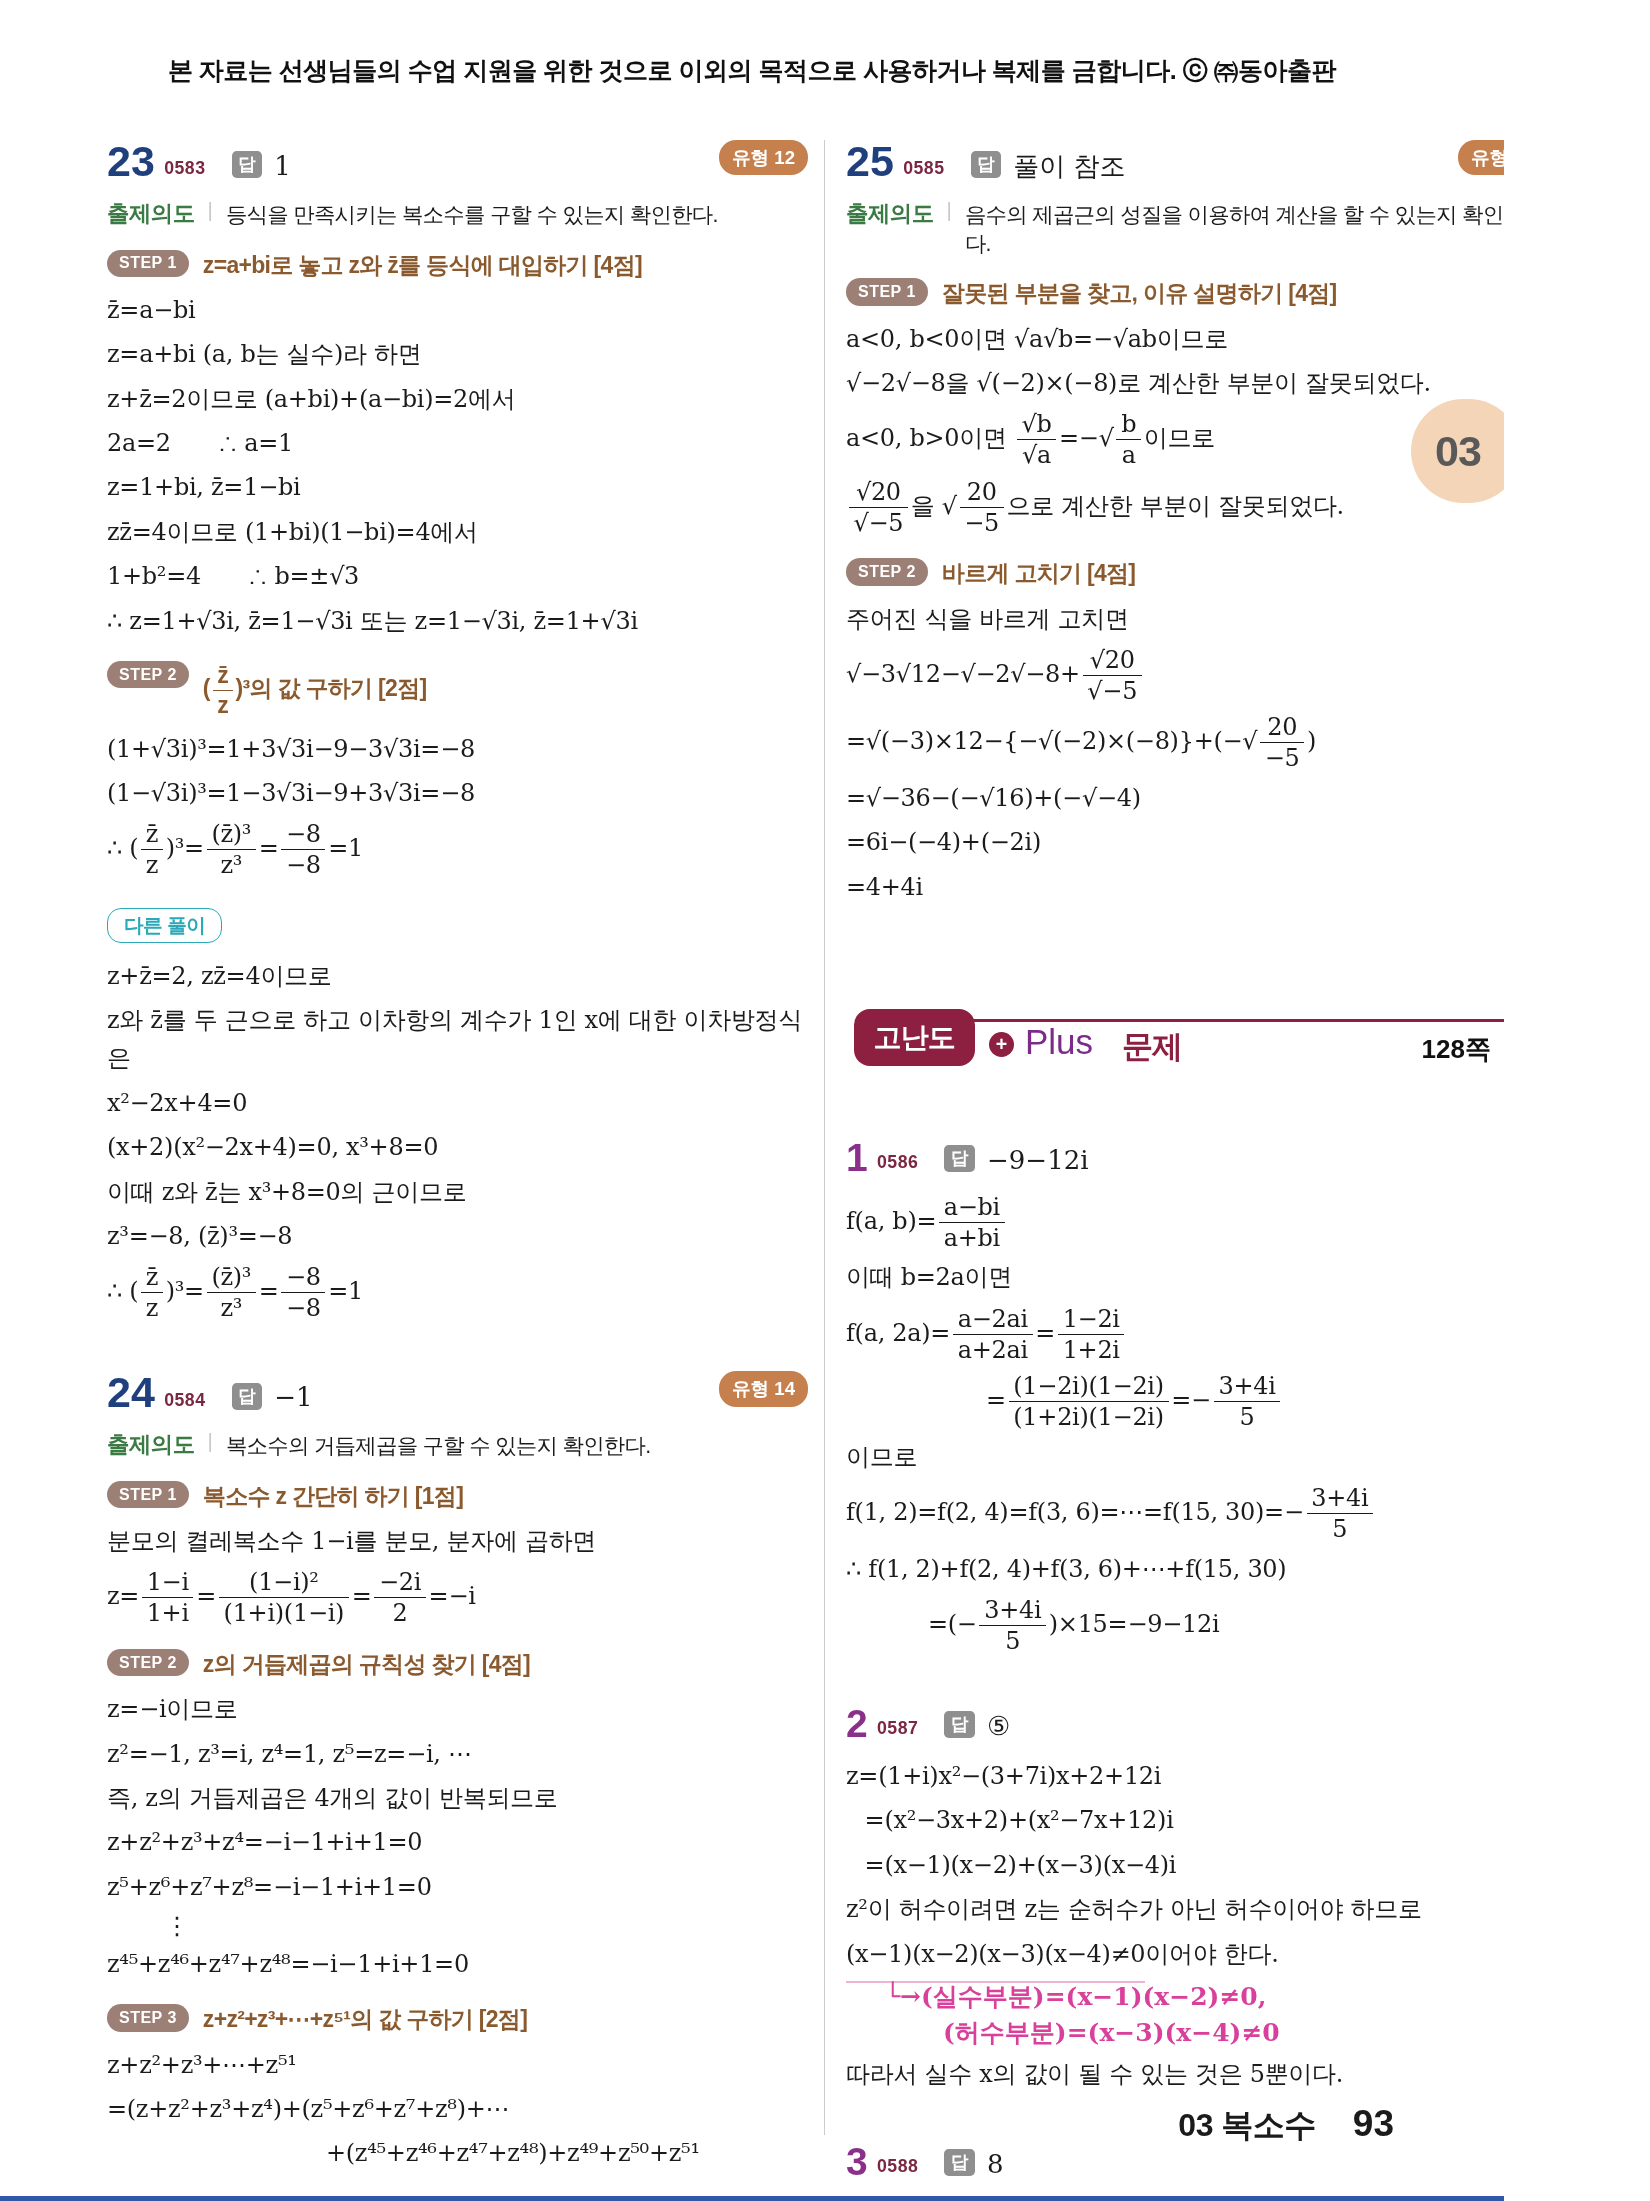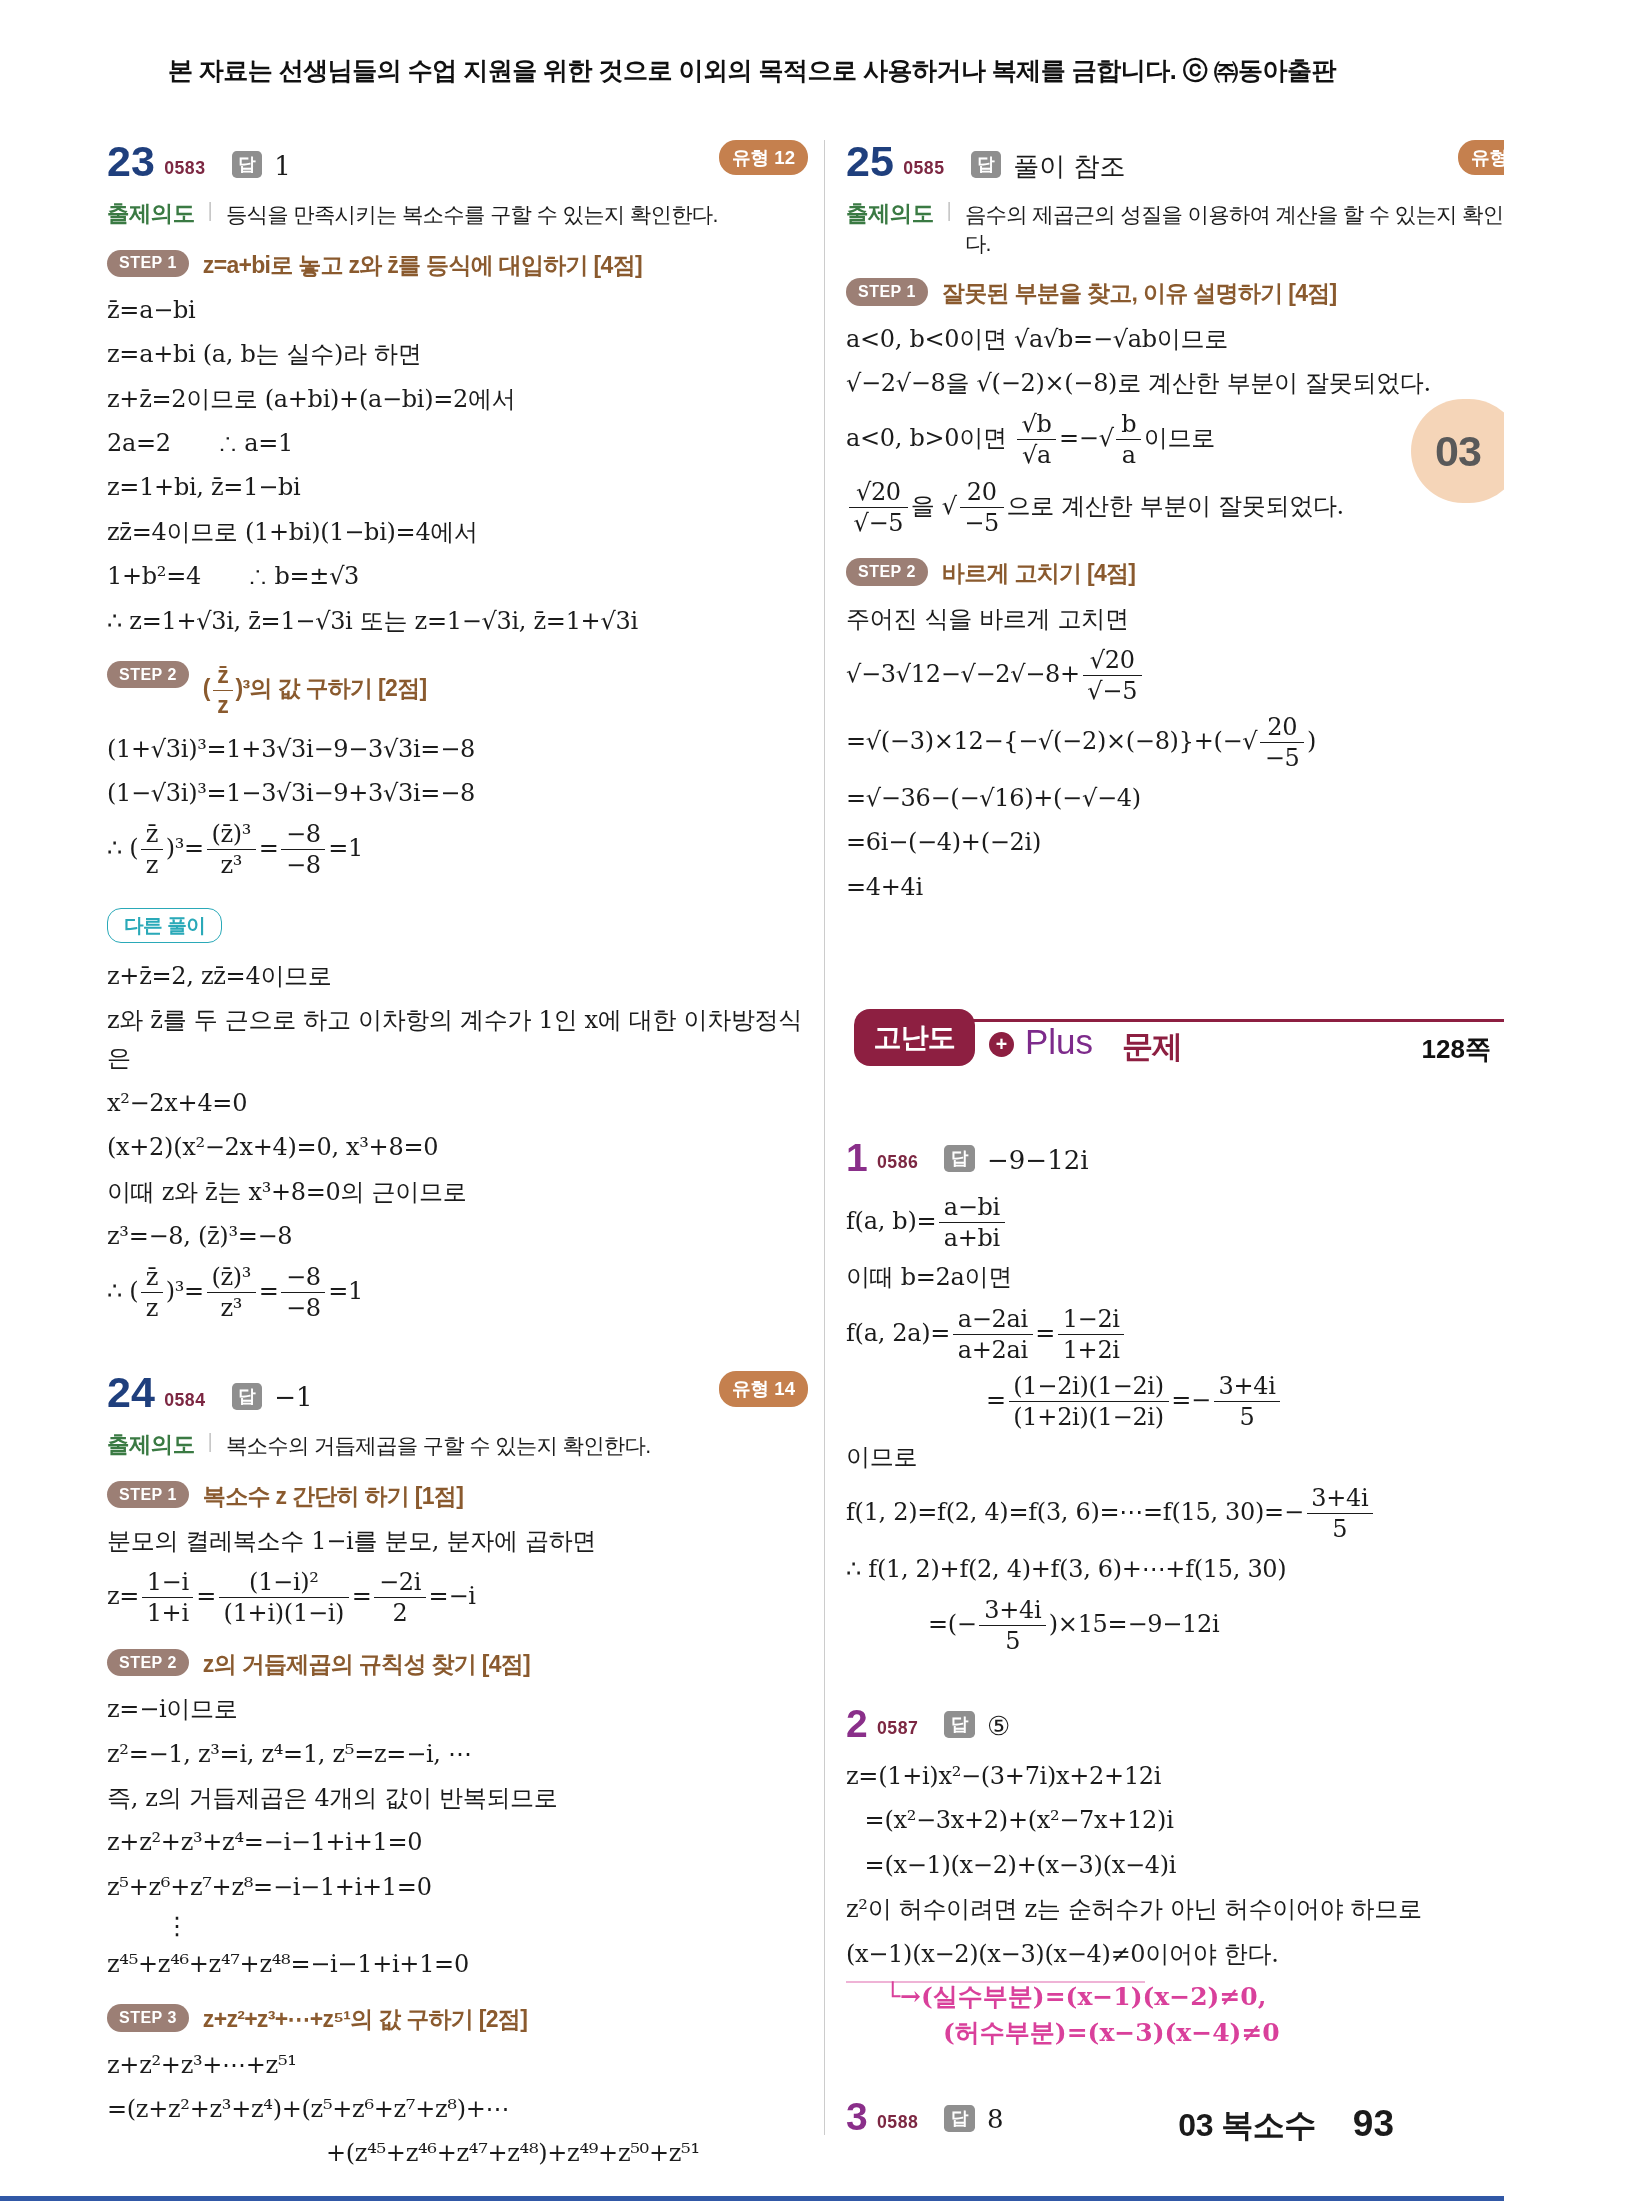--- a/index.html
+++ b/index.html
@@ -312,20 +312,21 @@
           <span class="ans-badge">답</span>
           <span class="ans-val">⑤</span>
         </div>
         <div class="mline ">z=(1+i)x²−(3+7i)x+2+12i</div>
         <div class="mline indent-sm">=(x²−3x+2)+(x²−7x+12)i</div>
         <div class="mline indent-sm">=(x−1)(x−2)+(x−3)(x−4)i</div>
         <div class="mline ">z²이 허수이려면 z는 순허수가 아닌 허수이어야 하므로</div>
         <div class="mline"><span class="u-pink">(x−1)(x−2)(x−3)(x−4)≠0</span><span>이어야 한다.</span></div>
         <div class="pink pindent1">└→(실수부분)=(x−1)(x−2)≠0,</div>
         <div class="pink pindent2">(허수부분)=(x−3)(x−4)≠0</div>
+        <div class="mline ">따라서 실수 x의 값이 될 수 있는 것은 5뿐이다.</div>
       </section>
       <section class="prob">
         <div class="prob-head">
           <span class="p-num plus">3</span>
           <span class="p-code">0588</span>
           <span class="ans-badge">답</span>
           <span class="ans-val">8</span>
         </div>
       </section>
     </div>

